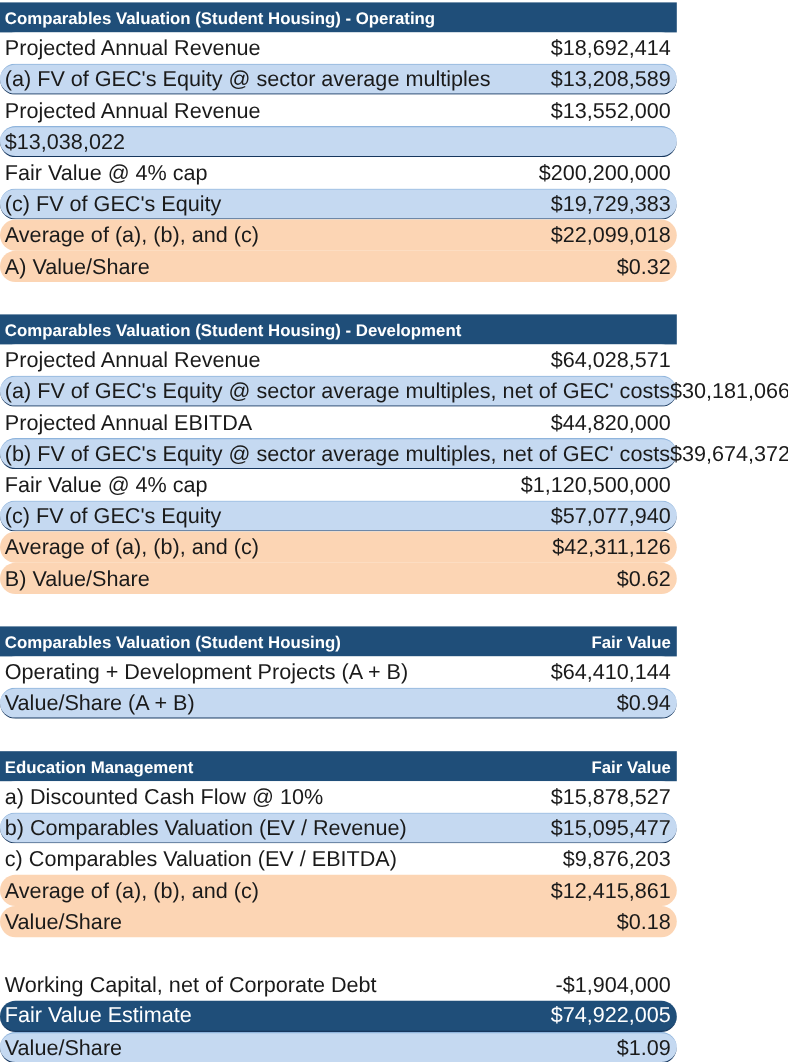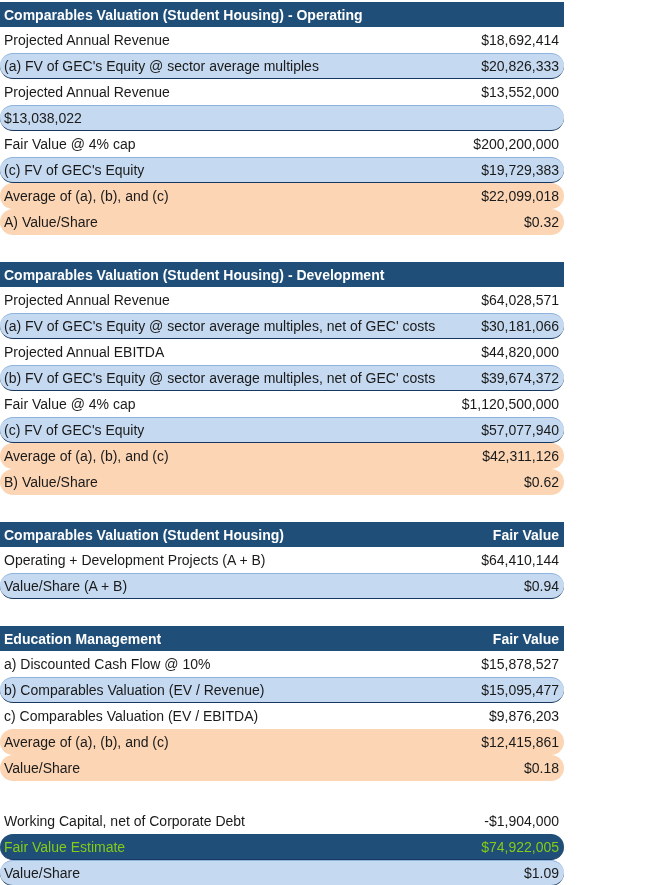--- a/index.html
+++ b/index.html
@@ -35,56 +35,56 @@
     display: flex;
     align-items: center;
     justify-content: space-between;
     padding: 0 5px 0 4px;
   }
   .trow {
     height: 26px;
     display: flex;
     align-items: center;
     justify-content: space-between;
-    font-size: 14px;
+    font-size: 18px;
     padding: 0 5px 0 4px;
     border-radius: 13px;
   }
   .trow .row-label { text-align: left; white-space: nowrap; }
   .trow .row-value { text-align: right; white-space: nowrap; }
   .v-white { background: #FFFFFF; }
   .v-blue {
     background: var(--alt-row-bg);
     border-top: 1px solid var(--border-light);
     border-bottom: 1px solid var(--border-dark);
   }
   .v-peach { background: var(--summary-row-bg); }
   .v-navy {
     background: var(--total-row-bg);
-    color: #84cc16;
+    color: #ffffff;
     border-bottom: 1px solid var(--border-dark);
   }
   .b { font-weight: normal; }
 </style>
 </head>
 <body>
 
 <div class="sheet" id="sheet">
     <div class="table-section">
       <div class="section-header">
         <span>Comparables Valuation (Student Housing) - Operating</span>
         <span></span>
       </div>
       <div class="trow v-white">
         <span class="row-label">Projected Annual Revenue</span>
         <span class="row-value">$18,692,414</span>
       </div>
       <div class="trow v-blue">
         <span class="row-label">(a) FV of GEC's Equity @ sector average multiples</span>
-        <span class="row-value">$20,826,333</span>
+        <span class="row-value">$13,208,589</span>
       </div>
       <div class="trow v-white">
         <span class="row-label">Projected Annual Revenue</span>
         <span class="row-value">$13,552,000</span>
       </div>
       <div class="trow v-blue">
         <span class="row-value">$13,038,022</span>
       </div>
       <div class="trow v-white">
         <span class="row-label">Fair Value @ 4% cap</span>

